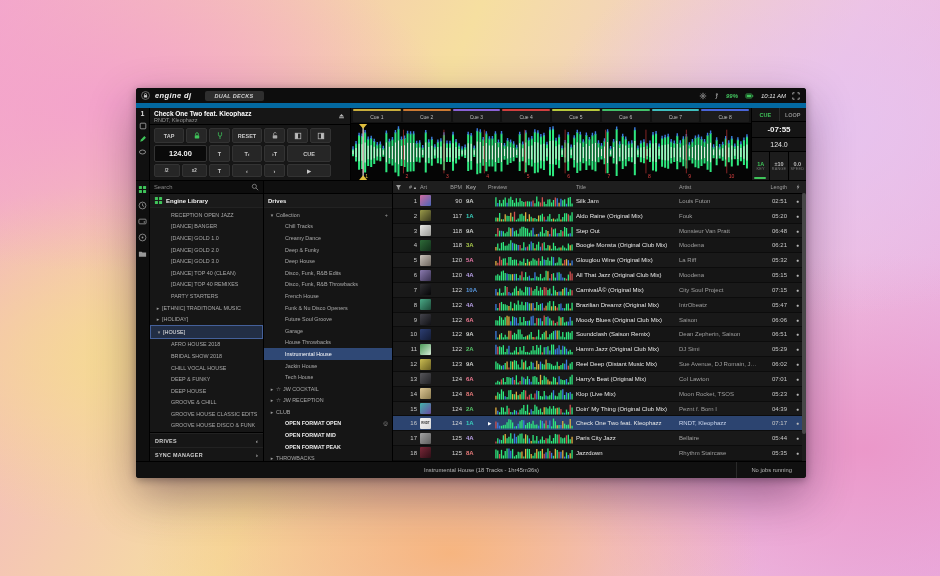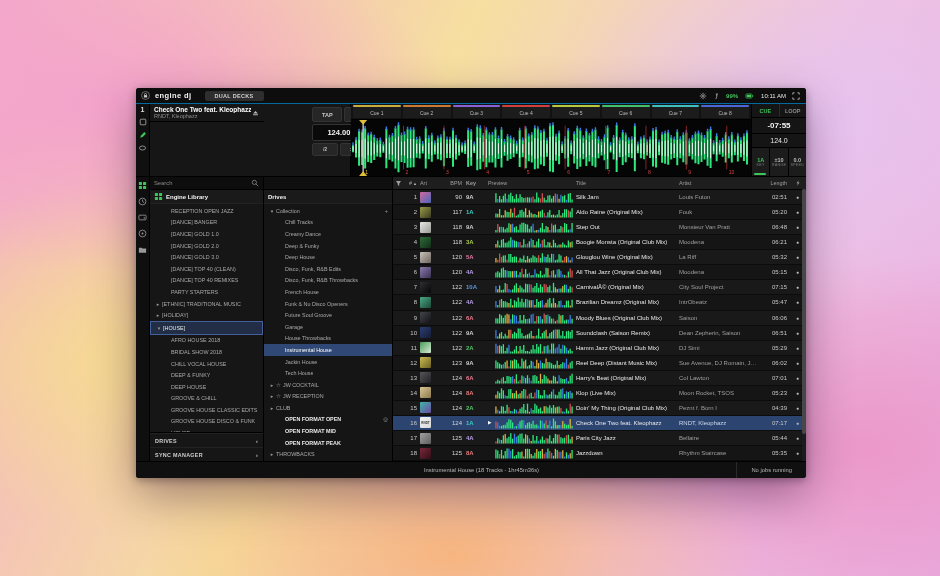--- a/index.html
+++ b/index.html
@@ -15,33 +15,33 @@
       linear-gradient(115deg,#f3a9cb 0%,#f6dfa0 40%,#efc3e2 72%,#e9aee0 100%);
   }
   .window{
     position:absolute;left:136px;top:88px;width:670px;height:390px;
     background:#181818;border-radius:3px;overflow:hidden;
     box-shadow:0 18px 46px rgba(60,20,60,.45), 0 2px 8px rgba(0,0,0,.35);
     color:#ddd;font-size:6px;
     display:flex;flex-direction:column;
   }
   
-  .titlebar{height:15px;background:#0d0d0d;display:flex;align-items:center;flex:none;border-bottom:1px solid #0369a1;}
+  .titlebar{height:15px;background:#0d0d0d;display:flex;align-items:center;flex:none;border-bottom:5px solid #0369a1;font-style:italic;}
   .tb-left{display:flex;align-items:center;gap:5px;padding-left:5px;flex:1;}
   .logo{font-size:7.5px;font-weight:bold;color:#f2f2f2;letter-spacing:.4px;}
   .tb-tab{background:#2e2e2e;color:#cfcfcf;font-size:5.5px;font-weight:bold;letter-spacing:.3px;padding:2px 10px;border-radius:2px;margin-left:8px;}
   .tb-right{display:flex;align-items:center;gap:6px;padding-right:6px;}
   .pct{color:#43c45f;font-size:6px;font-weight:bold;}
   .clock{color:#e8e8e8;font-size:6px;}
   .ic{display:inline-flex;align-items:center;justify-content:center;line-height:0;}
   
   .deck{height:72px;flex:none;display:flex;background:#161616;border-bottom:1px solid #000;}
   .deck-rail{width:13px;background:#101010;border-right:1px solid #000;display:flex;flex-direction:column;align-items:center;padding-top:2px;gap:5px;}
   .deck-num{color:#ddd;font-size:7px;font-weight:bold;}
-  .deck-left{width:200px;border-right:1px solid #000;display:flex;flex-direction:row;gap:44px;}
+  .deck-left{width:200px;border-right:1px solid #000;display:flex;flex-direction:column;}
   .trackhead{height:17px;display:flex;align-items:center;padding:0 4px;border-bottom:1px solid #000;}
   .th-txt{flex:1;overflow:hidden;}
   .tt{color:#fff;font-size:6.5px;font-weight:bold;white-space:nowrap;overflow:hidden;text-overflow:ellipsis;}
   .ta{color:#8f8f8f;font-size:5.5px;white-space:nowrap;overflow:hidden;}
   .controls{flex:1;display:grid;grid-template-columns:30px 21px 21px 30px 21px 21px 21px;grid-template-rows:15px 17px 13px;gap:2px;padding:3px 4px;}
   .btn{background:#262626;border:1px solid #333;border-radius:2px;display:flex;align-items:center;justify-content:center;color:#c9c9c9;font-size:5.5px;font-weight:bold;}
   .btn.green{color:#3fc45a;}
   .bpmbox{background:#0a0a0a;border:1px solid #333;border-radius:2px;grid-column:1/3;display:flex;align-items:center;justify-content:center;color:#f2f2f2;font-size:7.5px;font-weight:bold;}
   .cuebtn{grid-column:6/8;}
   .playbtn{grid-column:6/8;}

